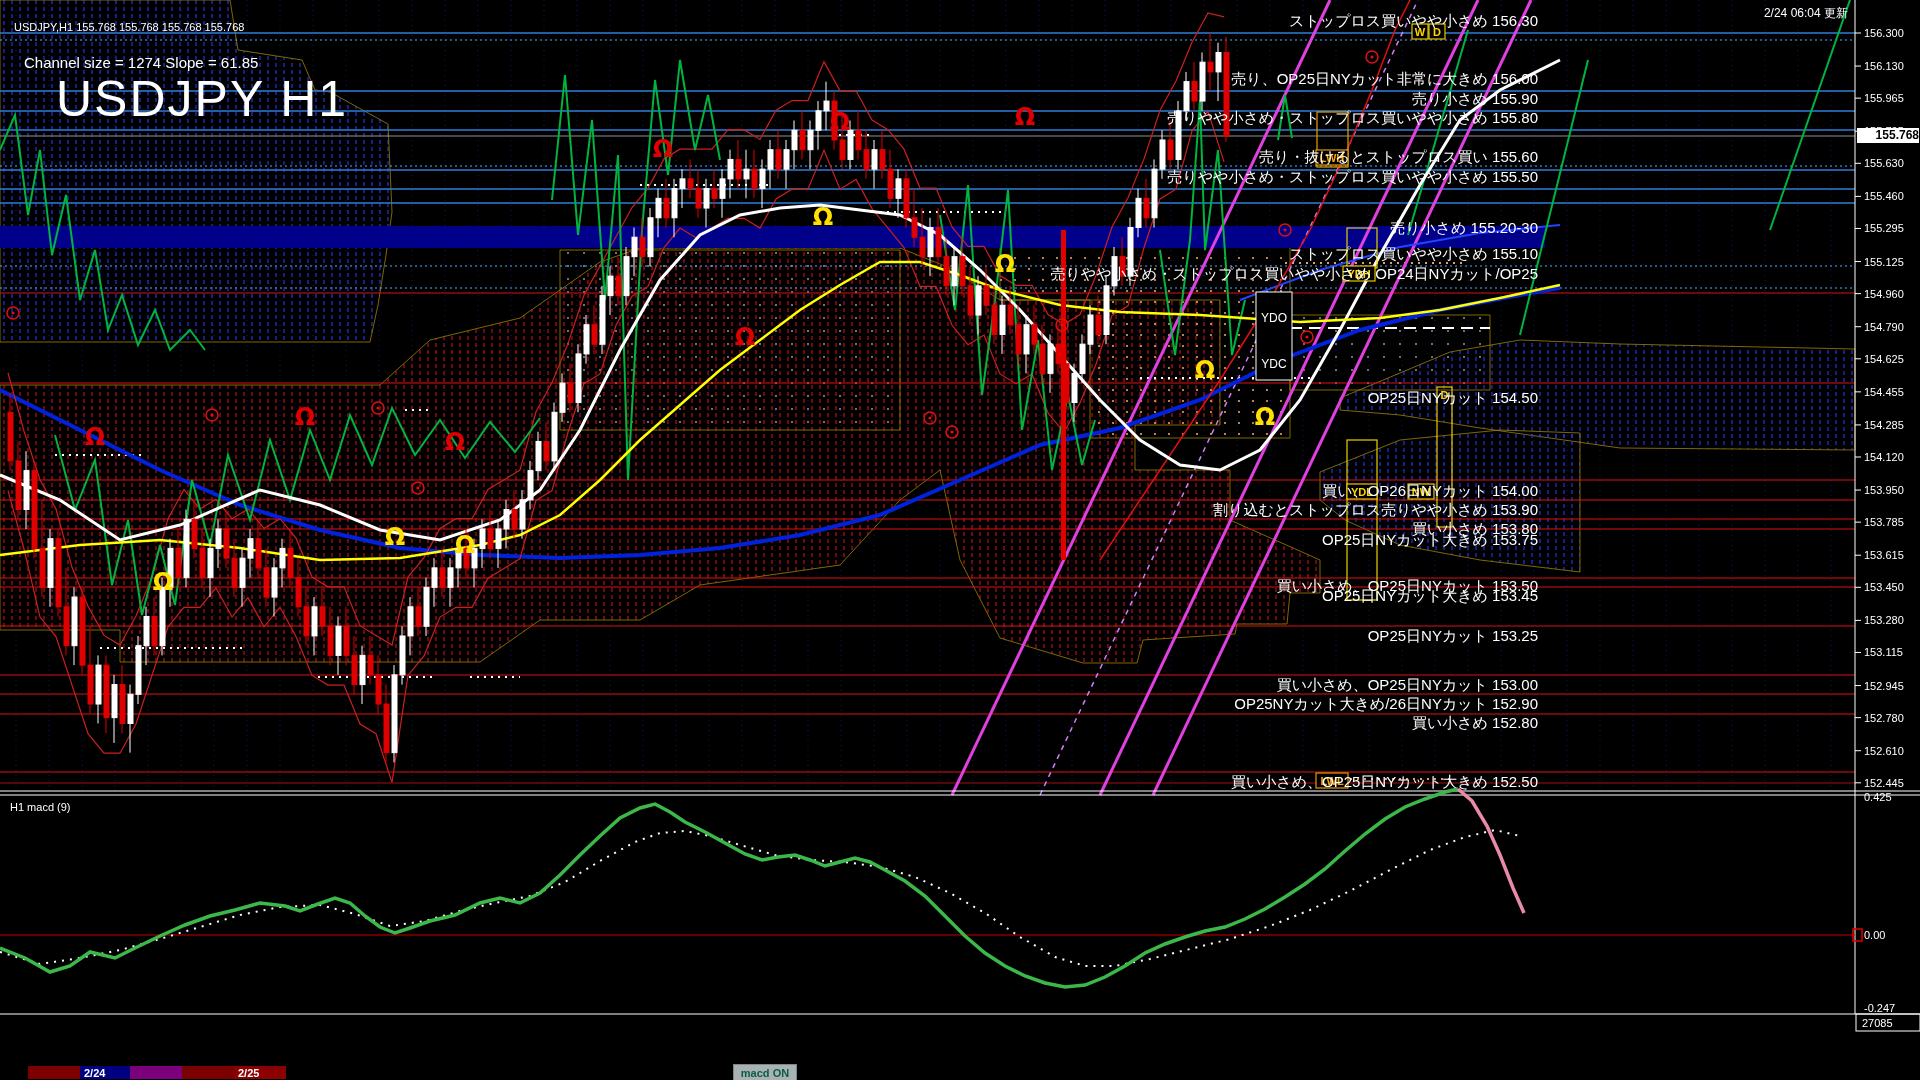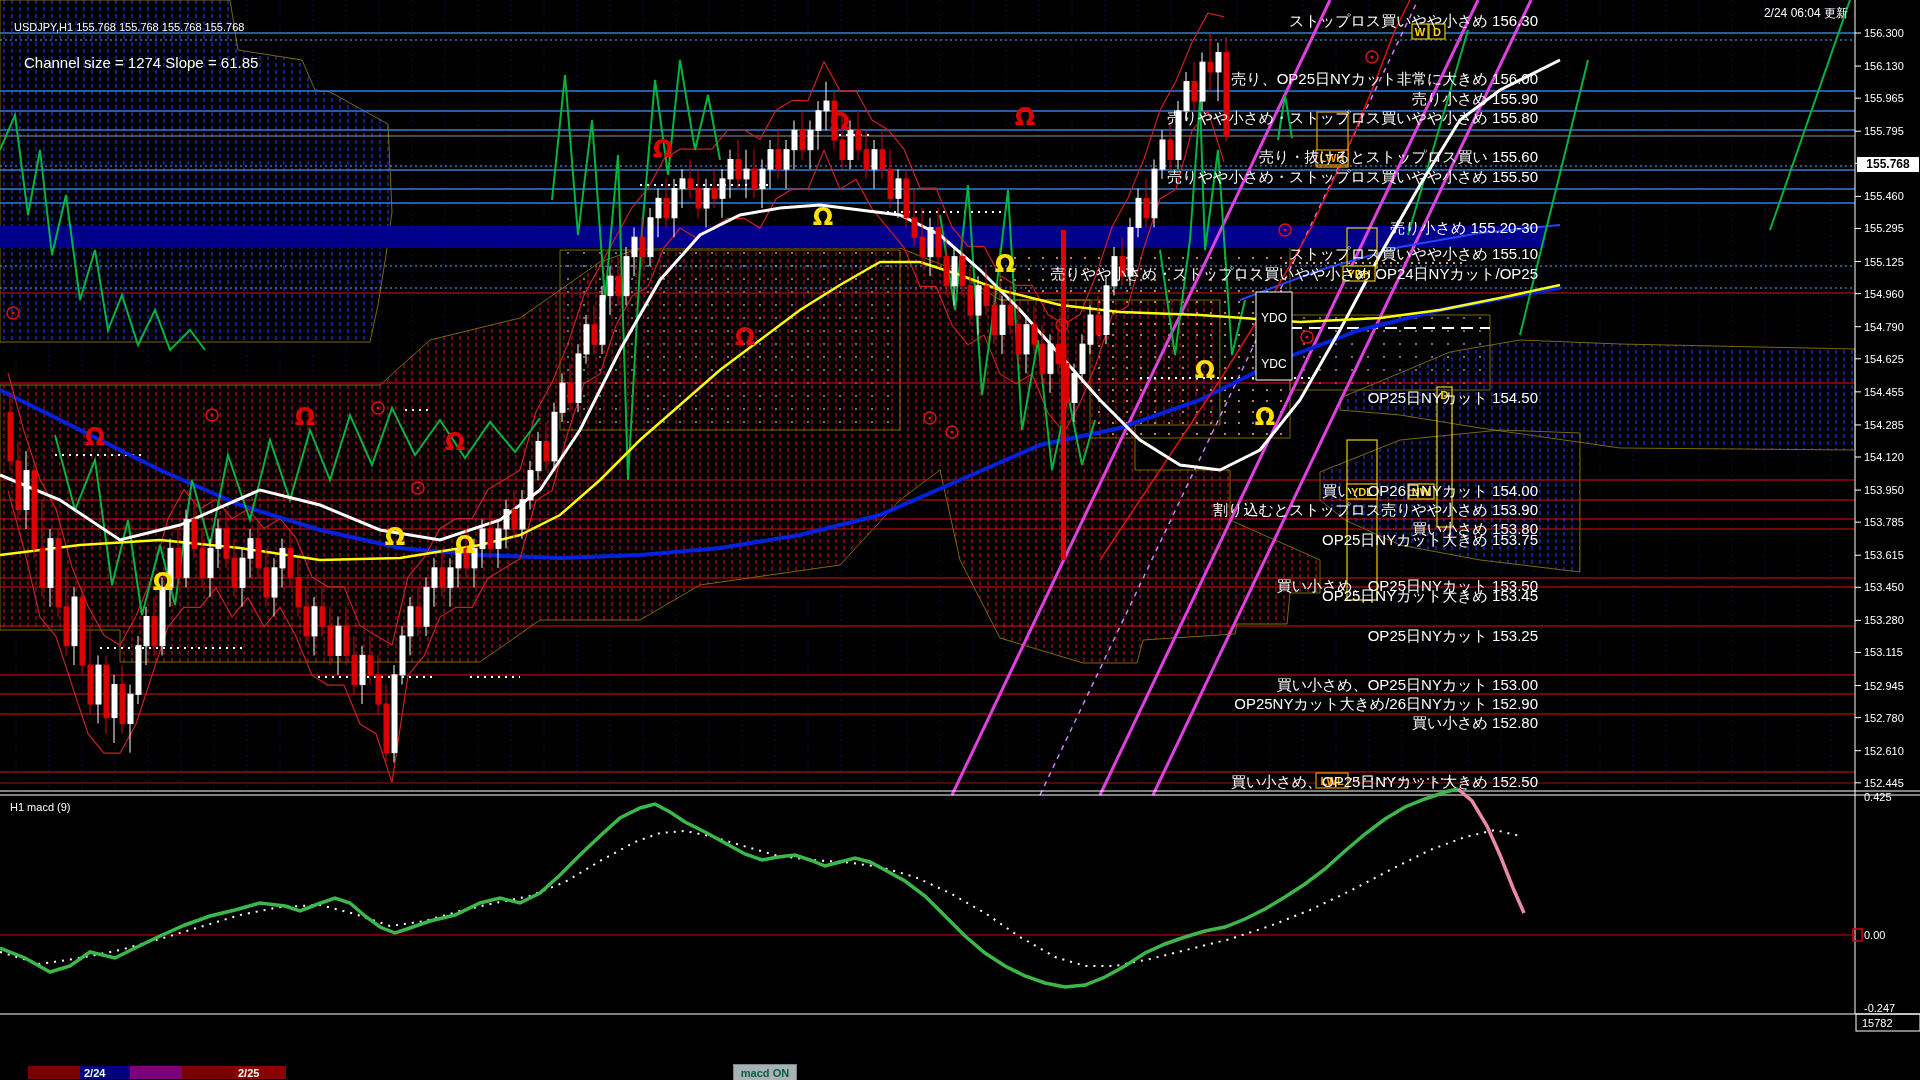--- a/index.html
+++ b/index.html
@@ -6,21 +6,21 @@
   body{font-family:"Liberation Sans",sans-serif;position:relative;}
   #stage{position:absolute;left:0;top:0;width:1920px;height:1080px;}
   svg{position:absolute;left:0;top:0;}
   .ovl{position:absolute;color:#fff;white-space:nowrap;}
   #symbol-info{left:14px;top:5px;font-size:11px;margin-top:16px;}
   #channel-info{left:24px;top:54px;font-size:15px;}
   #watermark{left:56px;top:70px;font-size:50px;letter-spacing:2px;}
   #updated{right:72px;top:5px;font-size:12px;}
   #macd-label{left:10px;top:801px;font-size:11px;}
   #current-price{position:absolute;left:1857px;top:128px;width:62px;height:15px;background:#fff;color:#000;
-     font-size:12px;font-weight:bold;text-align:center;line-height:15px;margin-top:29px;}
+     font-size:12px;font-weight:bold;text-align:right;line-height:15px;}
   #macd-btn{position:absolute;left:733px;top:1064px;width:62px;height:16px;background:#a9b2b2;
      color:#0a5c46;font-size:11px;font-weight:bold;text-align:center;line-height:16px;border:1px solid #7d8686;}
   #bottom-value{position:absolute;left:1862px;top:1017px;font-size:11px;color:#fff;}
 </style>
 </head>
 <body>
 
 <div id="stage">
   <svg id="chart-svg" width="1920" height="1080">
       <defs>
@@ -608,18 +608,19 @@
       <rect x="28" y="1066" width="52" height="13" fill="#7b0000"></rect>
       <rect x="80" y="1066" width="50" height="13" fill="#000080"></rect>
       <rect x="130" y="1066" width="52" height="13" fill="#7b007b"></rect>
       <rect x="182" y="1066" width="52" height="13" fill="#7b0000"></rect>
       <rect x="234" y="1066" width="52" height="13" fill="#8b0000"></rect>
       <text x="84" y="1077" fill="#fff" font-size="11" font-weight="bold">2/24</text>
       <text x="238" y="1077" fill="#fff" font-size="11" font-weight="bold">2/25</text>
     </svg>
   <div class="ovl" id="symbol-info">USDJPY,H1  155.768 155.768 155.768 155.768</div>
   <div class="ovl" id="channel-info">Channel size = 1274 Slope = 61.85</div>
+  <div class="ovl" id="watermark">USDJPY H1</div>
   <div class="ovl" id="updated">2/24 06:04 更新</div>
   <div class="ovl" id="macd-label">H1 macd (9)</div>
   <div id="current-price">155.768</div>
   <div id="macd-btn">macd ON</div>
-  <div id="bottom-value">15782</div>
+  <div id="bottom-value">27085</div>
 </div>
 
 </body></html>

